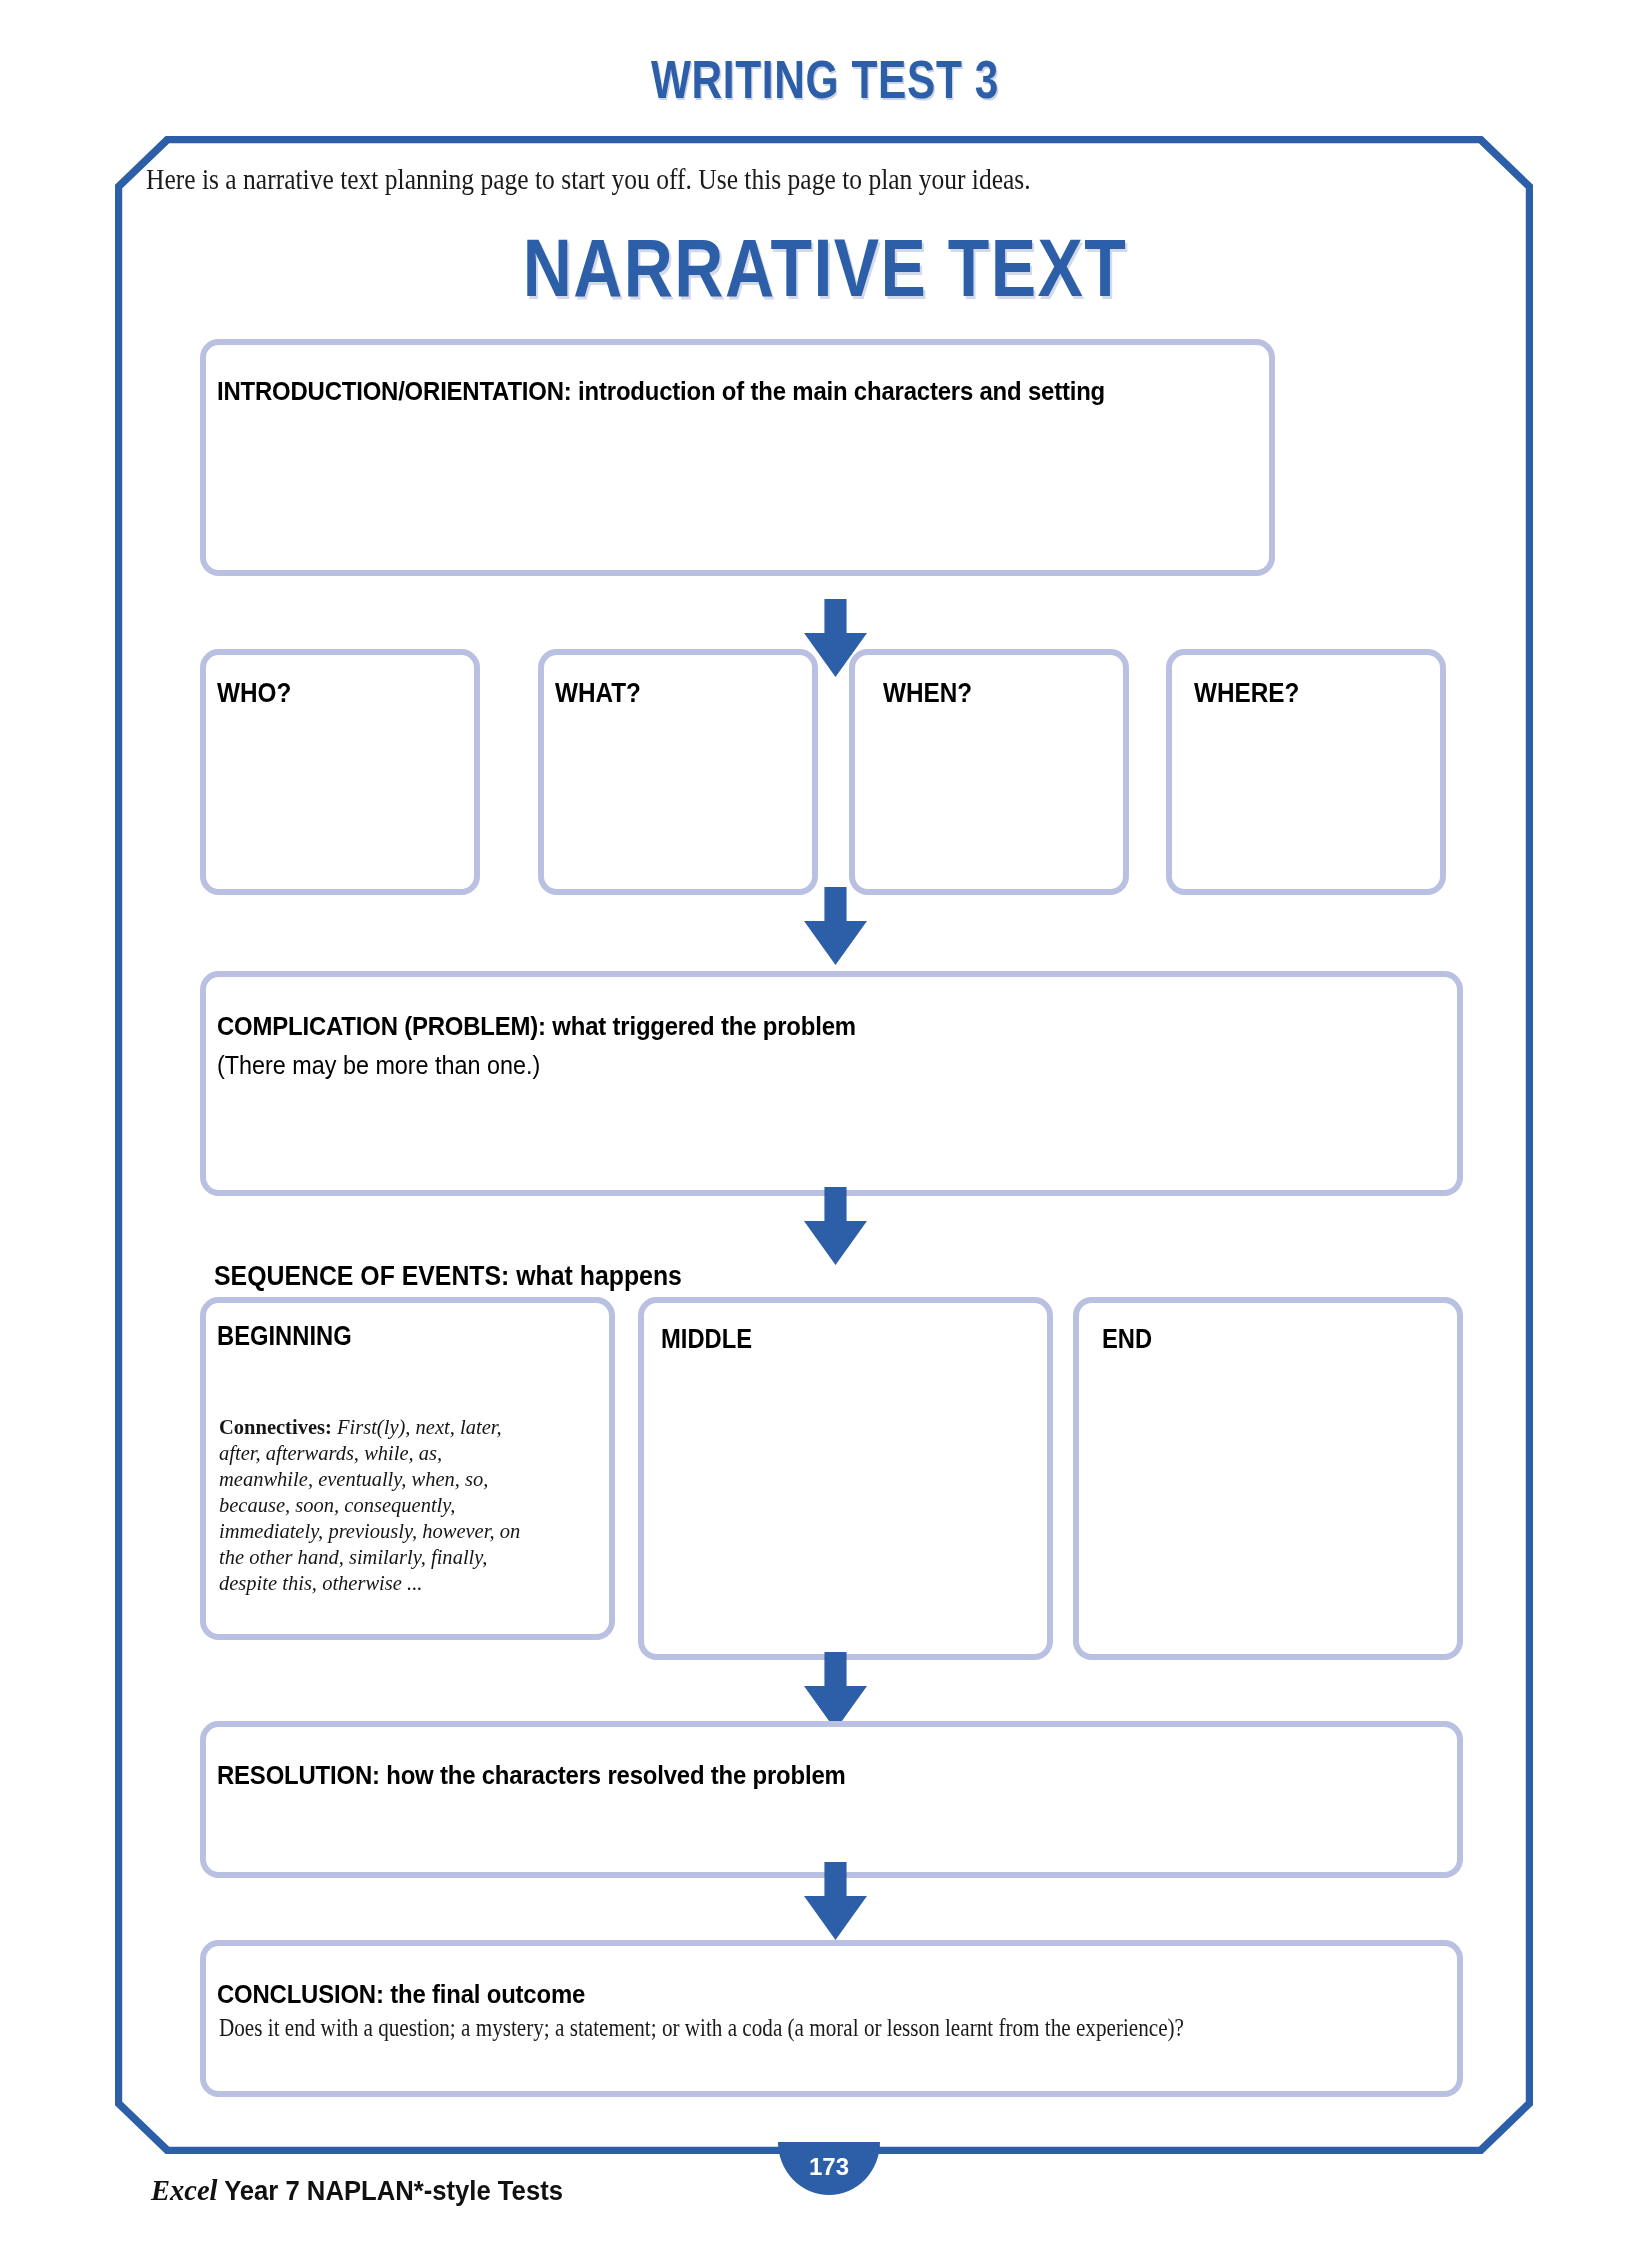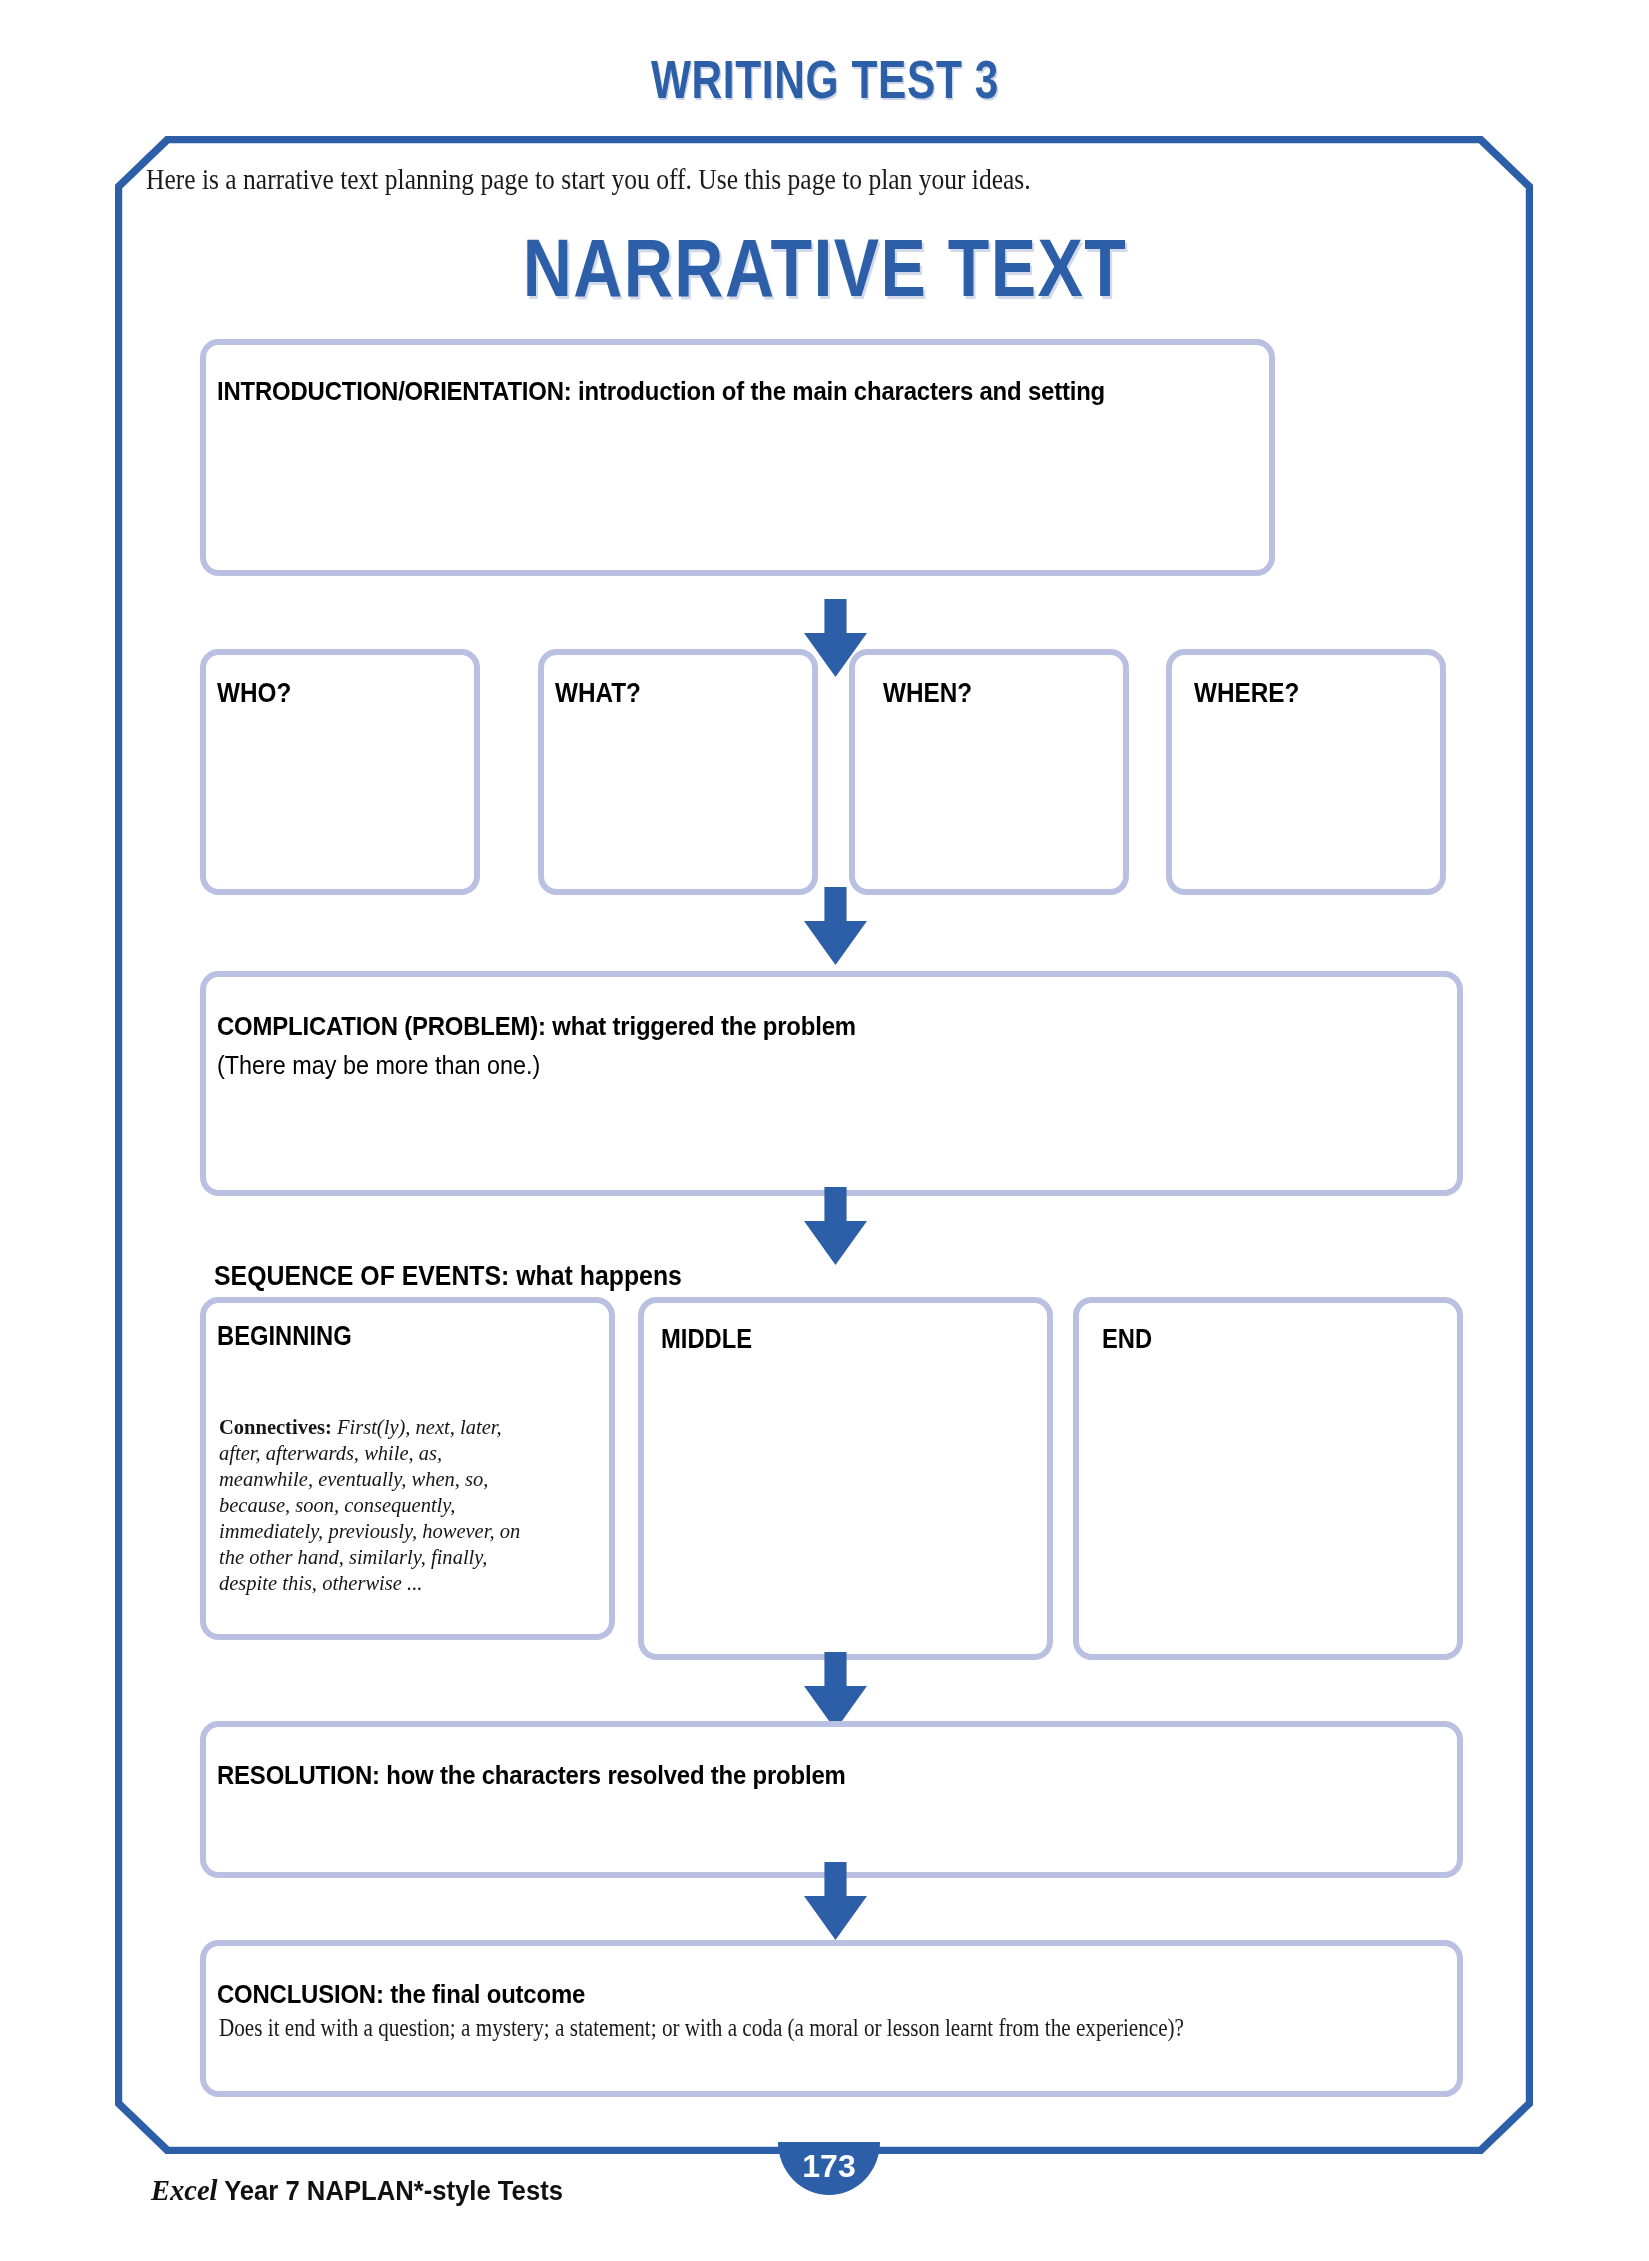--- a/index.html
+++ b/index.html
@@ -208,21 +208,21 @@
     position: absolute;
     left: 778px;
     top: 2142px;
     width: 102px;
     height: 53px;
     background: #2C5FA8;
     border-radius: 0 0 51px 51px / 0 0 53px 53px;
     color: #ffffff;
     font-family: "Liberation Sans", sans-serif;
     font-weight: bold;
-    font-size: 32px;
+    font-size: 24px;
     display: flex;
     align-items: center;
     justify-content: center;
     padding-bottom: 3.4px;
     box-sizing: border-box;
   }
 </style>
 </head>
 <body>
 

